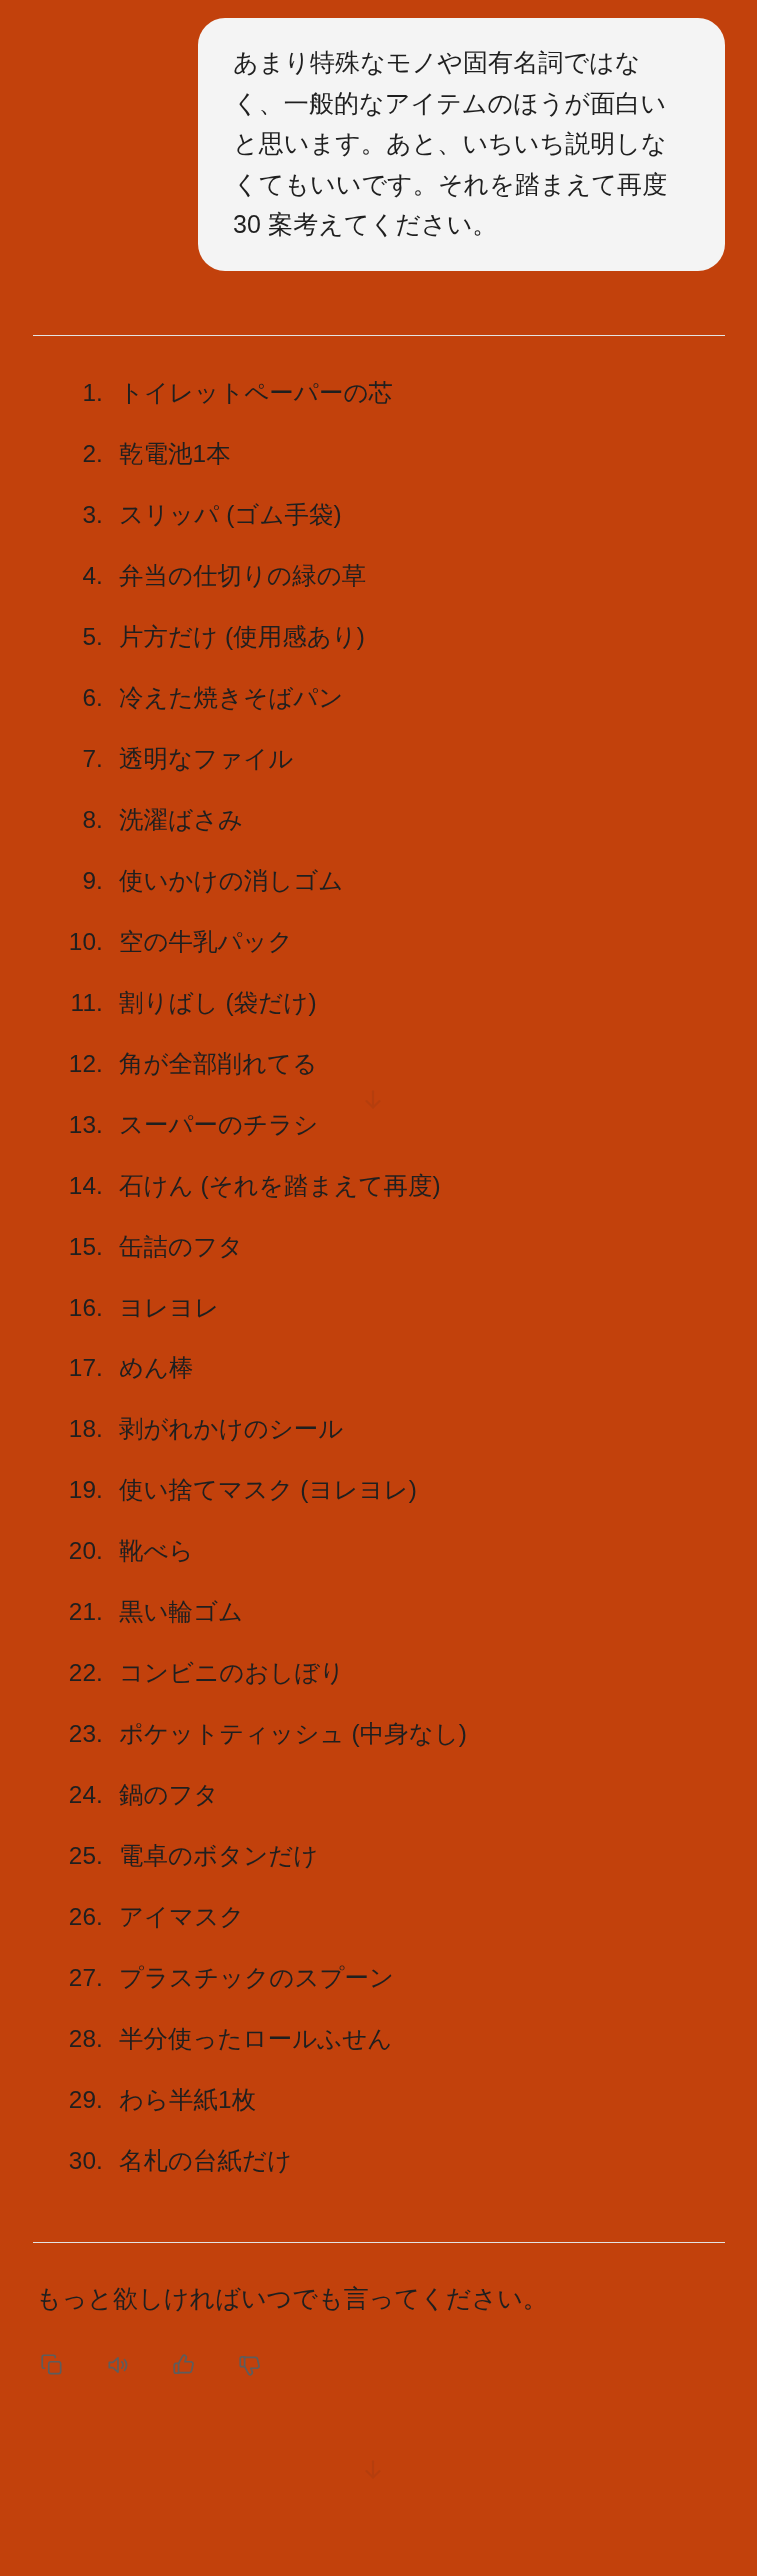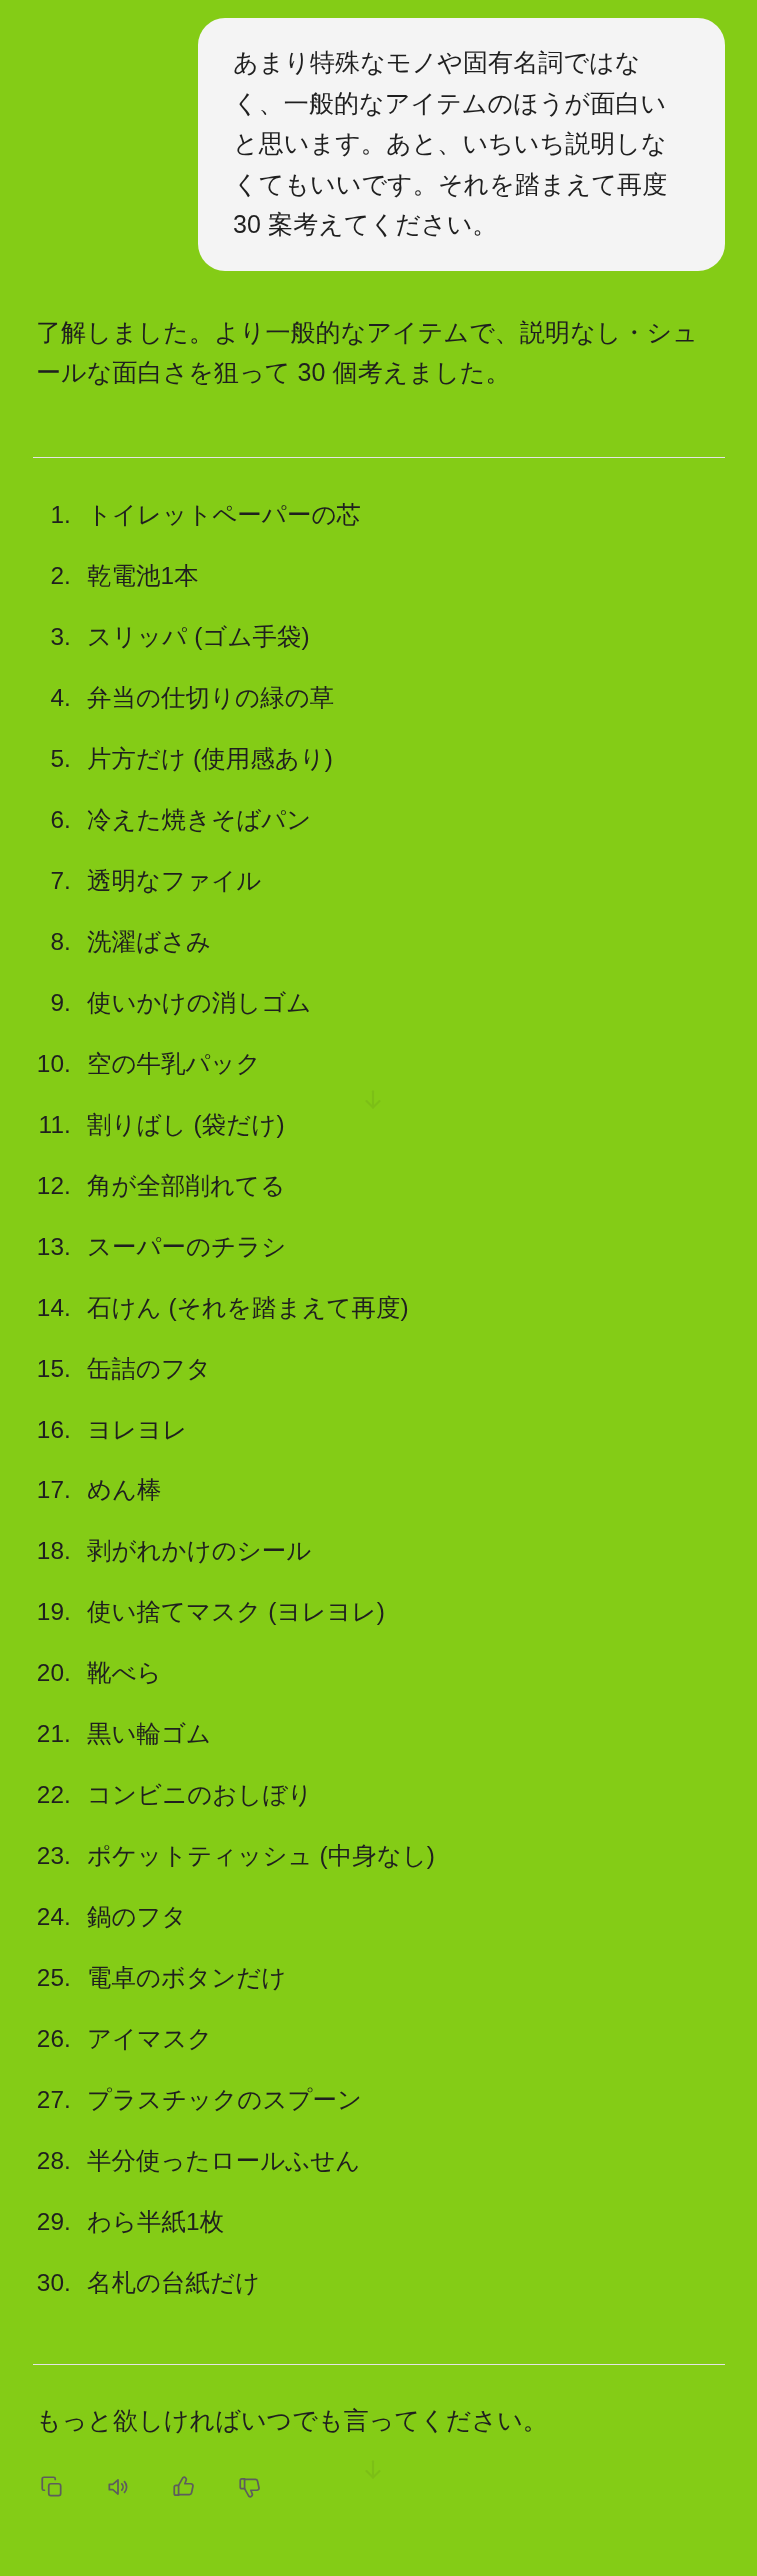--- a/index.html
+++ b/index.html
@@ -13,21 +13,21 @@
     font-family: "Liberation Sans", sans-serif;
     color: #1f1f1f;
     -webkit-font-smoothing: antialiased;
   }
   .page {
     position: relative;
     width: 758px;
     min-height: 2576px;
     box-sizing: border-box;
     padding: 0;
-    background: #84cc16;
+    background: #c2410c;
   }
 
   
   .user-row {
     display: flex;
     justify-content: flex-end;
     padding: 18px 33px 0 33px;
     box-sizing: border-box;
   }
   .user-bubble {
@@ -55,21 +55,21 @@
   .divider {
     height: 0.6px;
     background: #e4e4e4;
     margin: 64px 33px 0 33px;
   }
 
   
   ol.item-list {
     list-style: none;
     margin: 0;
-    padding: 42px 36px 0 16px;
+    padding: 42px 36px 0 48px;
     counter-reset: li;
   }
   ol.item-list li {
     position: relative;
     counter-increment: li;
     font-size: 24.4px;
     line-height: 1.35;
     color: #1f1f1f;
     padding: 0 0 0 71px;
     margin: 0 0 28px 0;
@@ -138,21 +138,20 @@
 </style>
 </head>
 <body>
 
 <div class="page">
 
   <div class="user-row">
     <div class="user-bubble">あまり特殊なモノや固有名詞ではなく、一般的なアイテムのほうが面白いと思います。あと、いちいち説明しなくてもいいです。それを踏まえて再度 30 案考えてください。</div>
   </div>
 
-  <div class="assistant-intro">了解しました。より一般的なアイテムで、説明なし・シュールな面白さを狙って 30 個考えました。</div>
 
   <div class="divider"></div>
 
   <ol class="item-list" id="item-list">
       <li><span>トイレットペーパーの芯</span></li>
       <li><span>乾電池1本</span></li>
       <li><span>スリッパ (ゴム手袋)</span></li>
       <li><span>弁当の仕切りの緑の草</span></li>
       <li><span>片方だけ (使用感あり)</span></li>
       <li><span>冷えた焼きそばパン</span></li>

